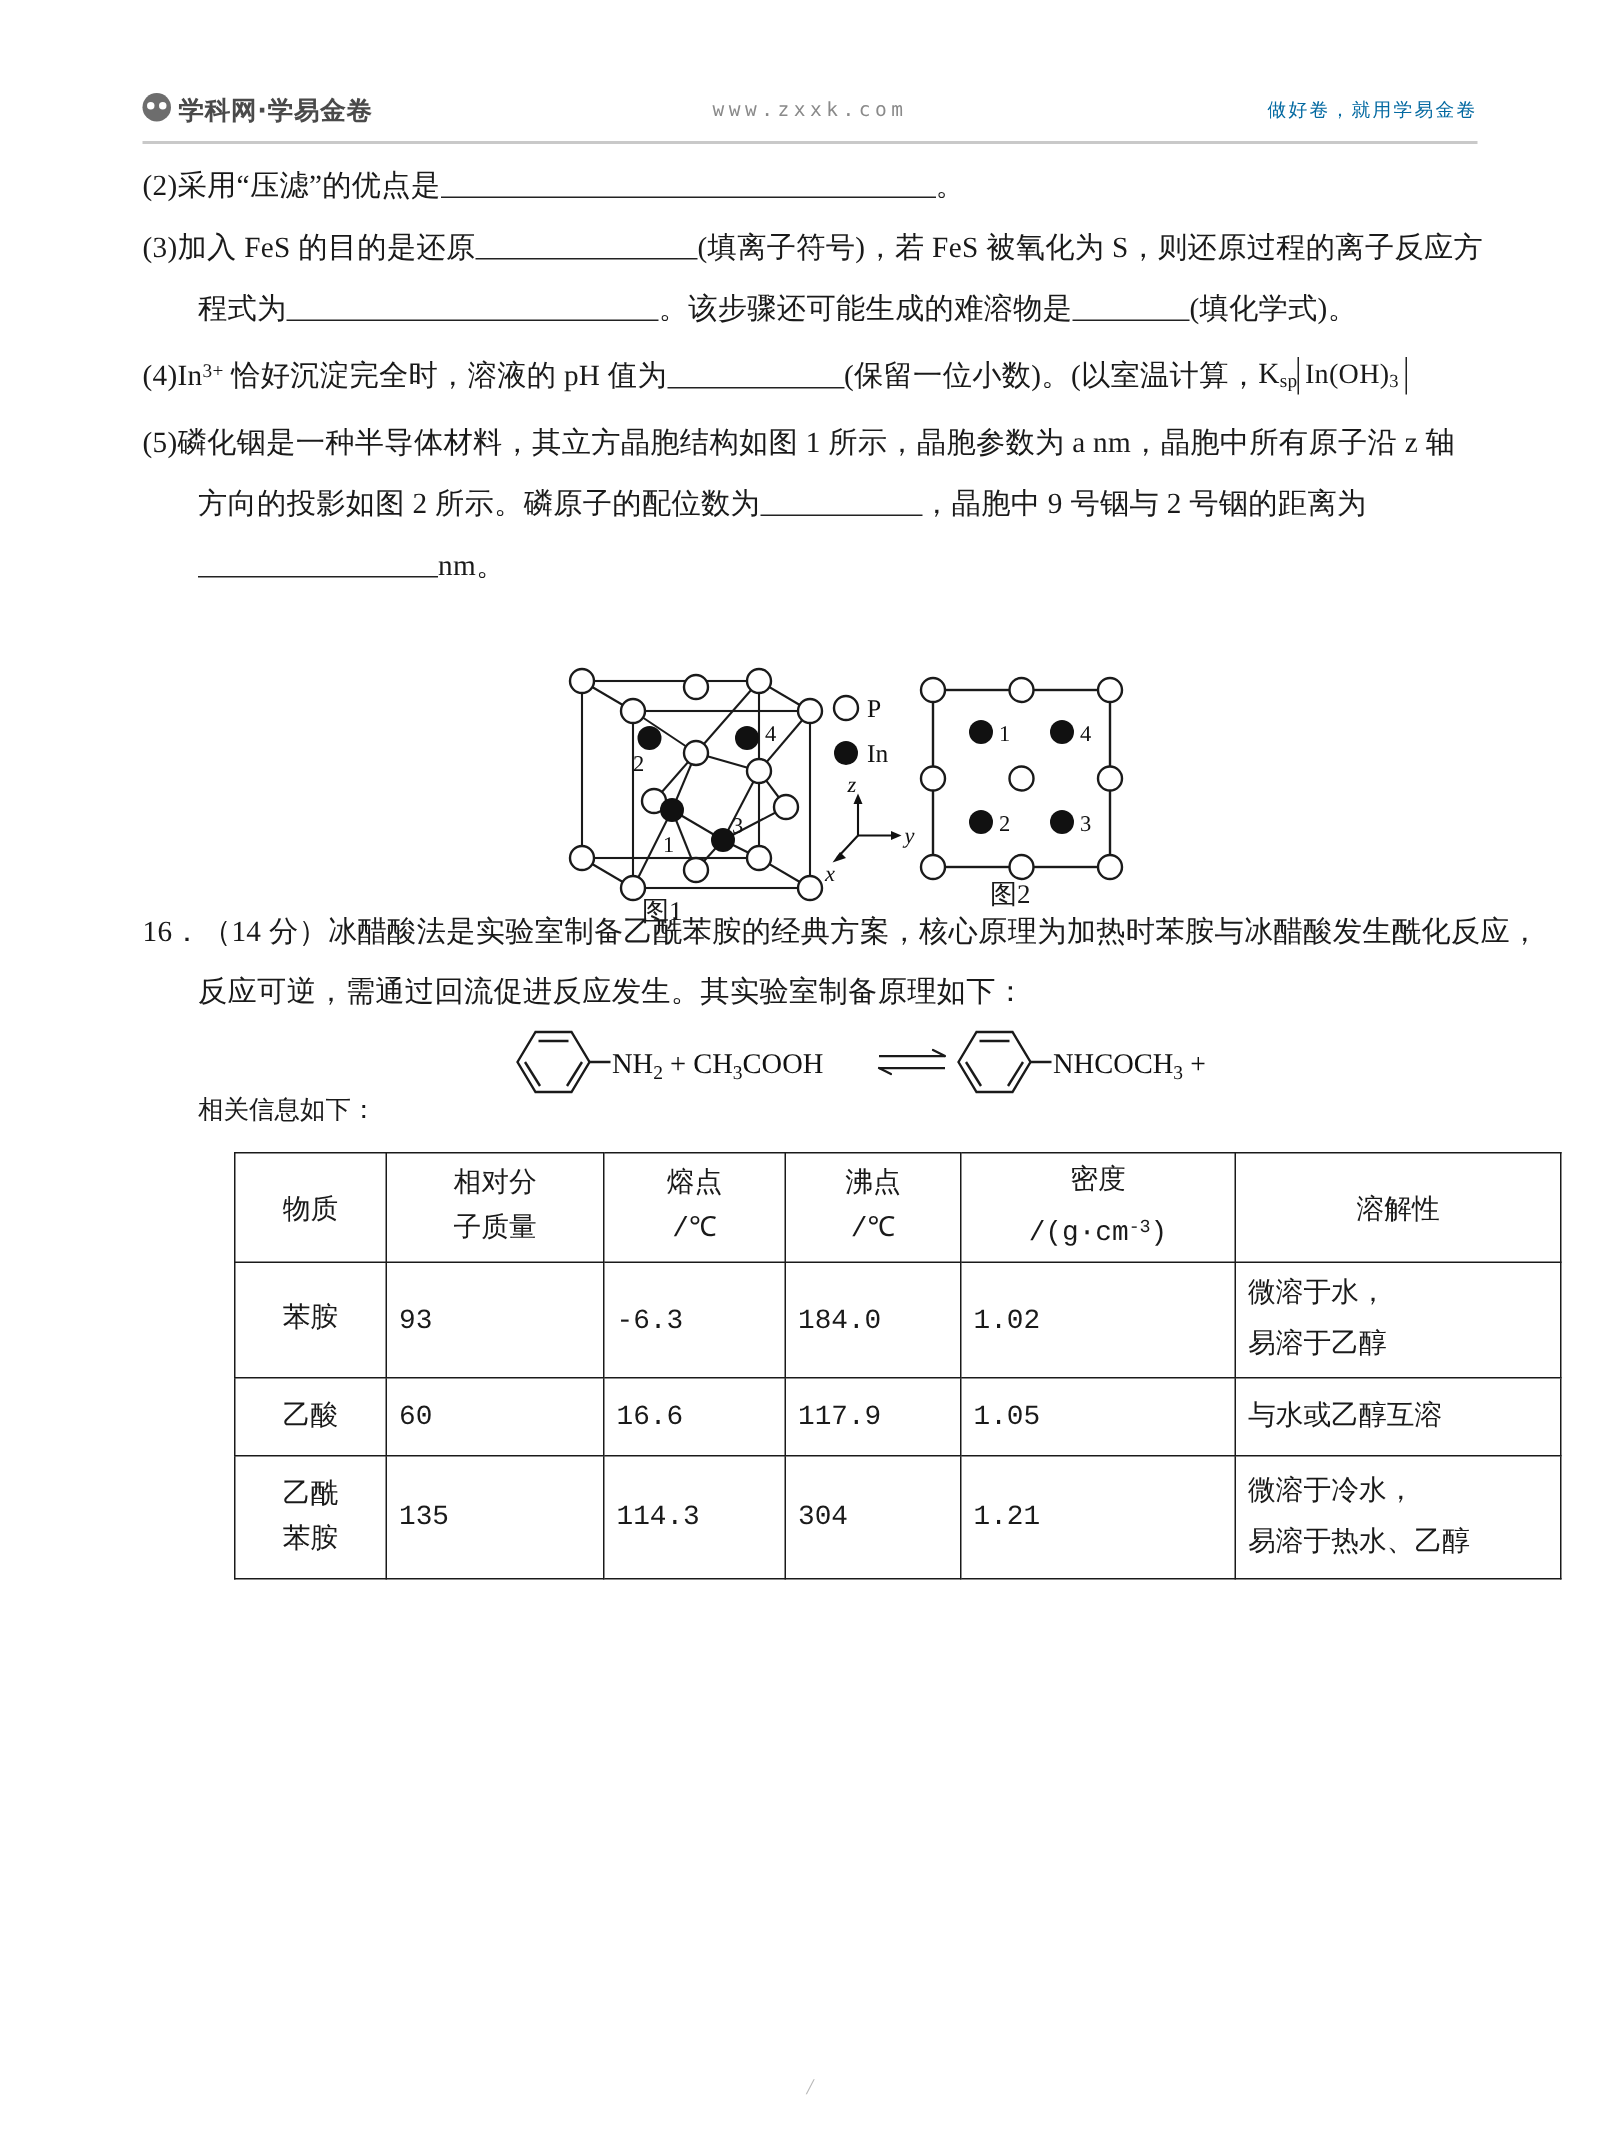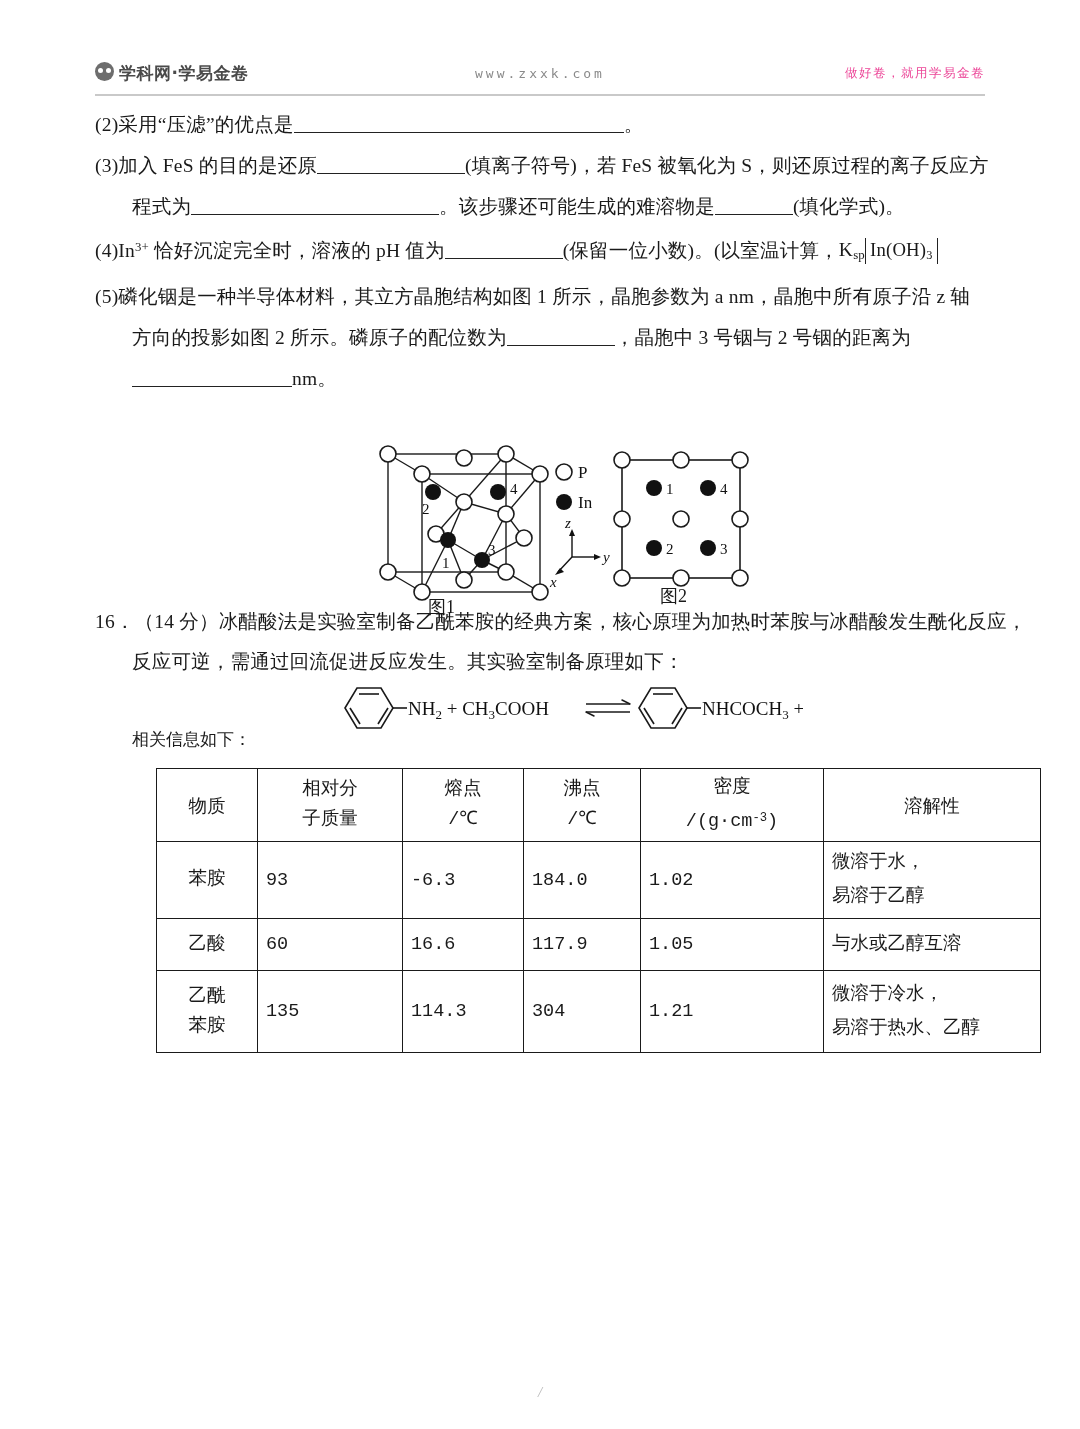--- a/index.html
+++ b/index.html
@@ -74,21 +74,21 @@
     text-align: center;
     font-family: "DejaVu Sans Mono", monospace;
     font-size: 13px;
     color: #8a8a8a;
     letter-spacing: 3px;
   }
   .header-slogan {
     margin-left: auto;
     font-family: Liberation Serif, serif;
     font-size: 12.5px;
-    color: #ec4899;
+    color: #0369a1;
     letter-spacing: 1.5px;
     white-space: nowrap;
     z-index: 2;
   }
 
   
   .content {
     position: absolute;
     left: 95px;
     top: 104px;
@@ -204,21 +204,21 @@
 
   <p class="para"><span>(3)加入 FeS 的目的是还原</span><span class="blank" style="width:148px"></span><span>(填离子符号)，若 FeS 被氧化为 S，则还原过程的离子反应方</span></p>
 
   <p class="para hang"><span>程式为</span><span class="blank" style="width:248px"></span><span>。该步骤还可能生成的难溶物是</span><span class="blank" style="width:78px"></span><span>(填化学式)。</span></p>
 
   <p class="para"><span>(4)In</span><sup>3+</sup><span> 恰好沉淀完全时，溶液的 pH 值为</span><span class="blank" style="width:118px"></span><span>(保留一位小数)。(以室温计算，</span><span class="ksp"><span>K</span><sub>sp</sub><span class="brk"><span>In(OH)</span><sub>3</sub></span></span></p>
 
 
   <p class="para">(5)磷化铟是一种半导体材料，其立方晶胞结构如图 1 所示，晶胞参数为 a nm，晶胞中所有原子沿 z 轴</p>
 
-  <p class="para hang"><span>方向的投影如图 2 所示。磷原子的配位数为</span><span class="blank" style="width:108px"></span><span>，晶胞中 3 号铟与 2 号铟的距离为</span></p>
+  <p class="para hang"><span>方向的投影如图 2 所示。磷原子的配位数为</span><span class="blank" style="width:108px"></span><span>，晶胞中 9 号铟与 2 号铟的距离为</span></p>
 
   <p class="para hang"><span class="blank" style="width:160px"></span><span>nm。</span></p>
 </div>
 
 <div class="figures">
   <svg width="420" height="170" viewBox="0 0 420 170">
     <g stroke="#1a1a1a" stroke-width="1.4" fill="none">
 
       <rect x="28" y="22" width="118" height="118"></rect>
 

